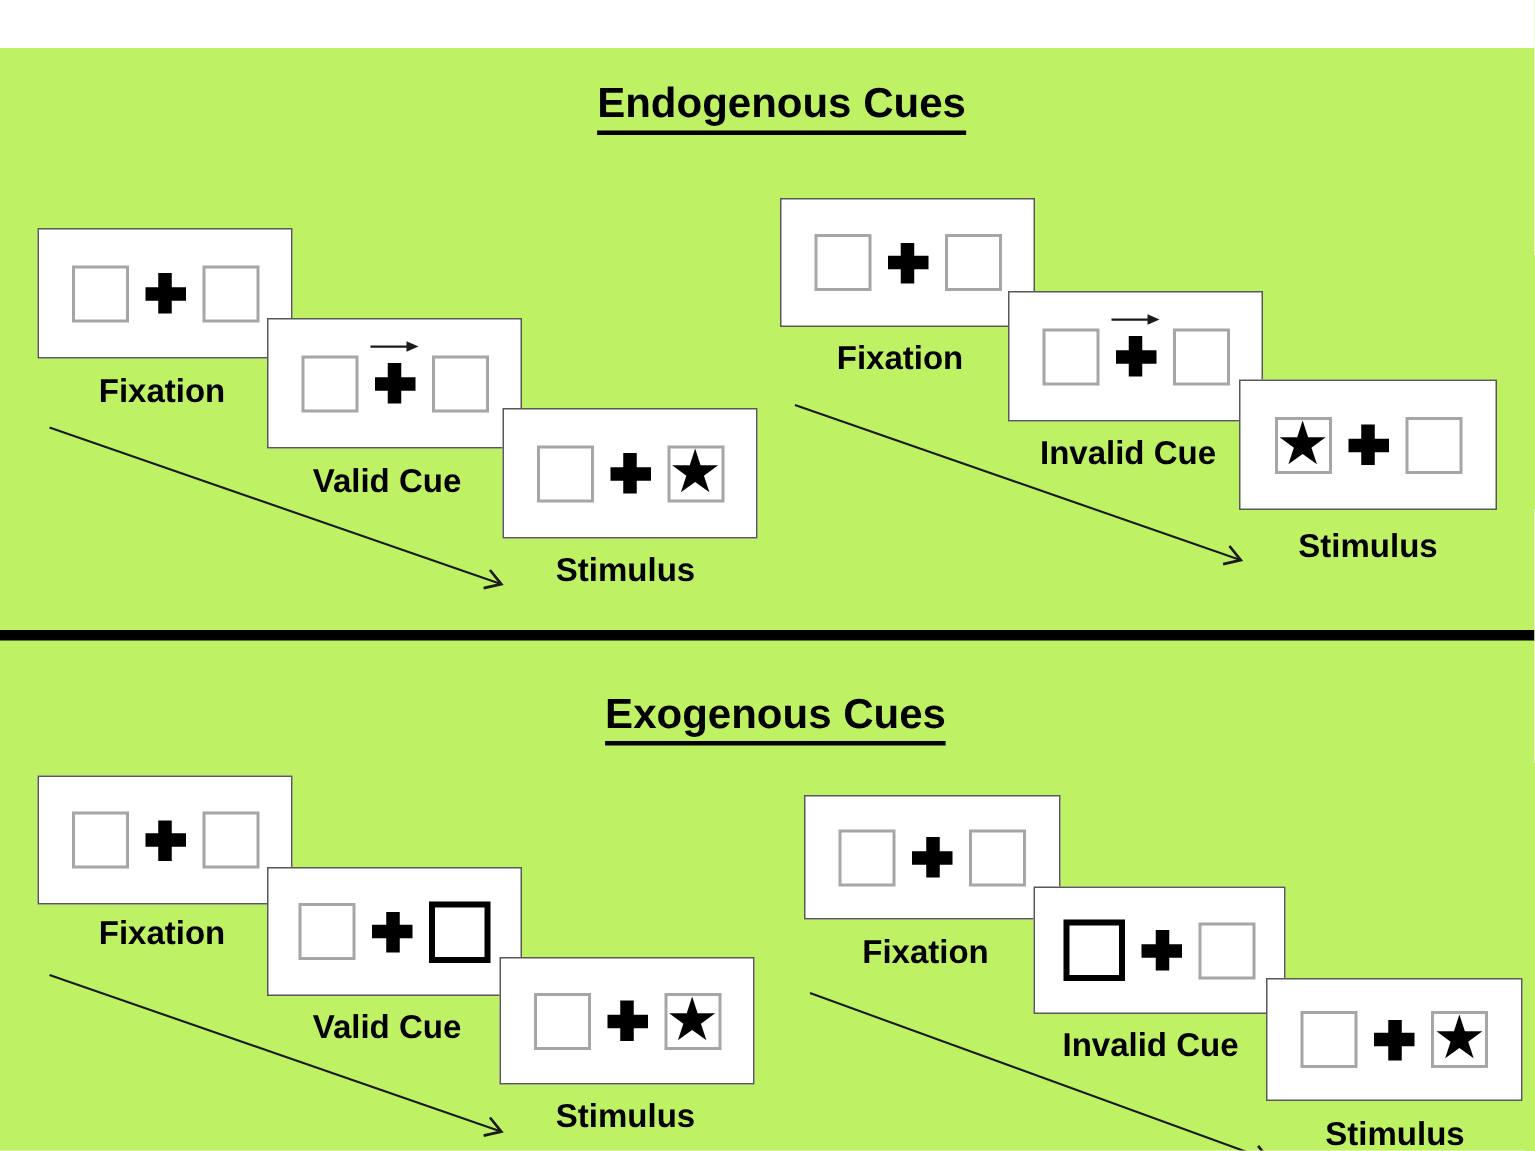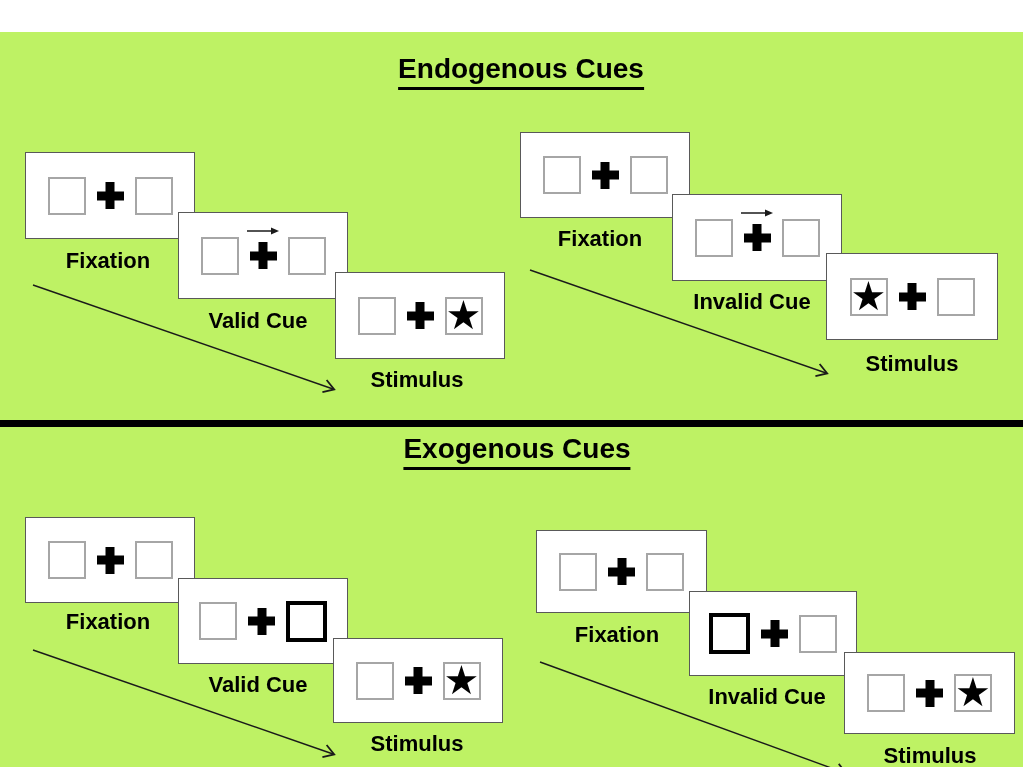--- a/index.html
+++ b/index.html
@@ -213,21 +213,21 @@
       <div class="panel-label zlabel" style="left:912px; top:320px;">Stimulus</div>
       <svg class="timeline-arrow" style="left:525px; top:233px;" width="312" height="117">
         <line x1="5" y1="5" x2="301" y2="108" stroke="#1a1a1a" stroke-width="1.4" marker-end="url(#ah)"></line>
       </svg>
     </div>
   </div>
 
   <div class="divider"></div>
 
   <div>
-    <div class="section-title" style="left:517px; top:402px;">Exogenous Cues</div>
+    <div class="section-title" style="left:517px; top:429px;">Exogenous Cues</div>
 
     <div>
       <div class="panel z1" style="left:25px; top:485px; height:86px;">
         <div class="box"></div>
         <div class="plus-wrap">
           <div class="plus"></div>
         </div>
         <div class="box"></div>
       </div>
       <div class="panel z2" style="left:178px; top:546px; height:86px;">

